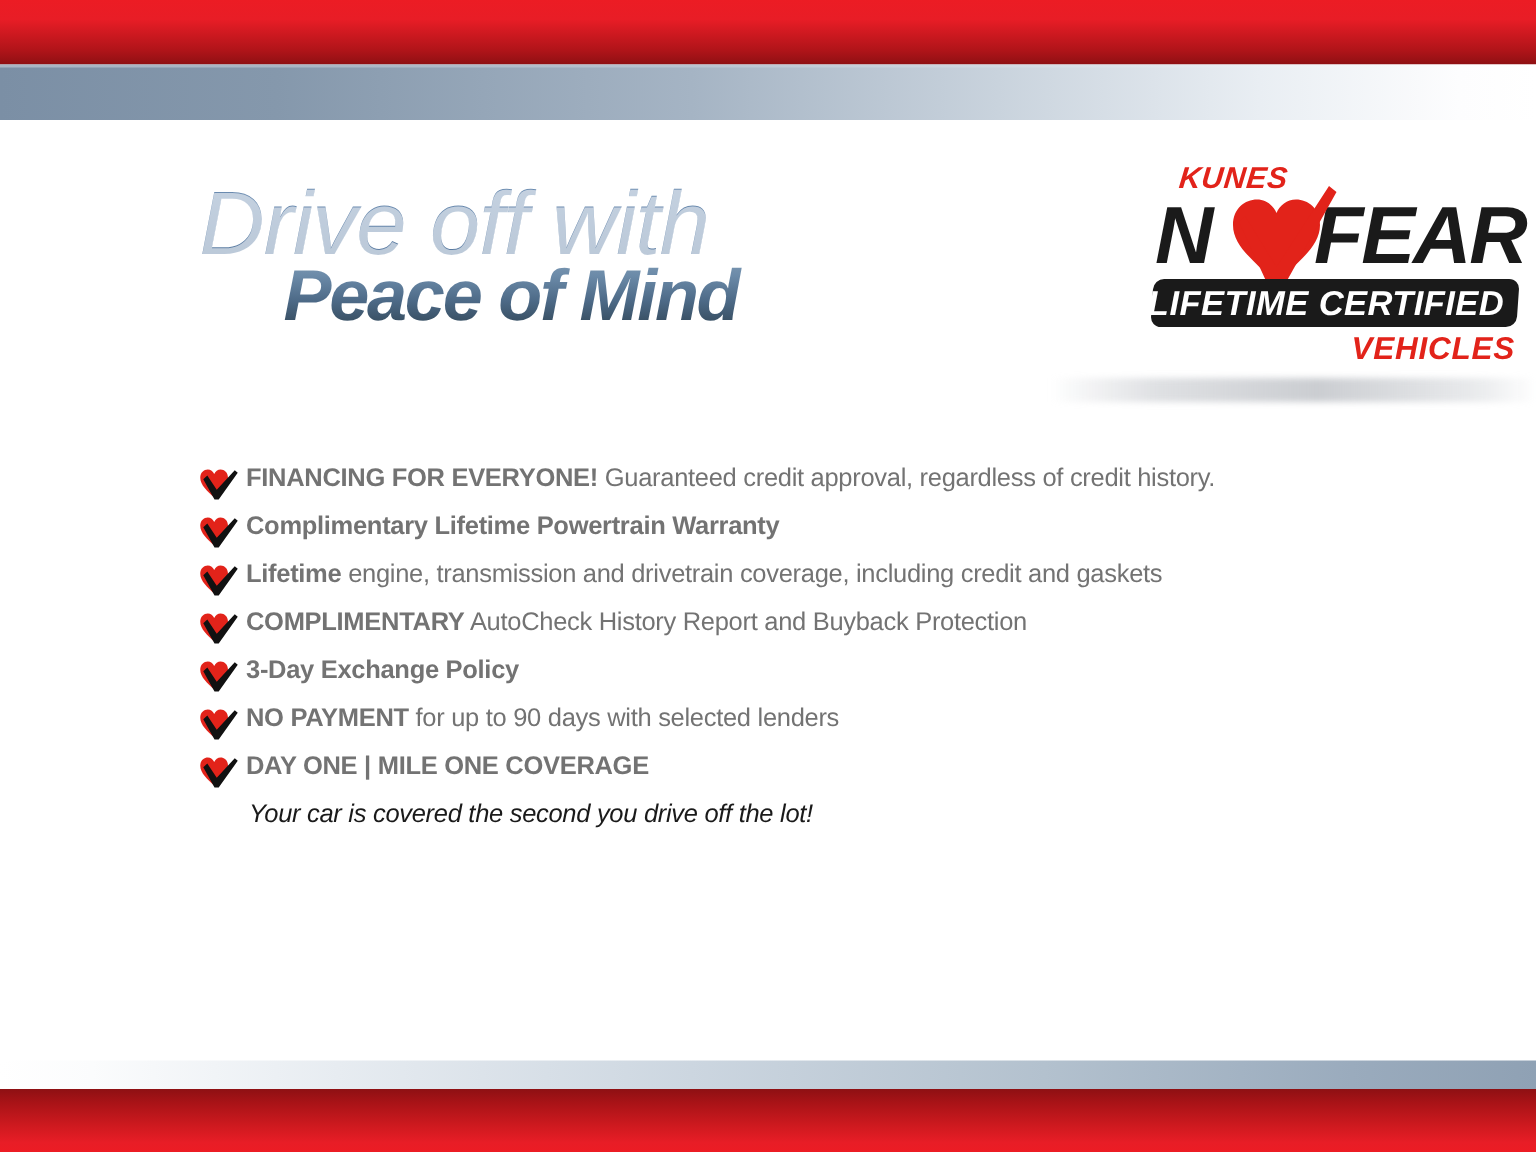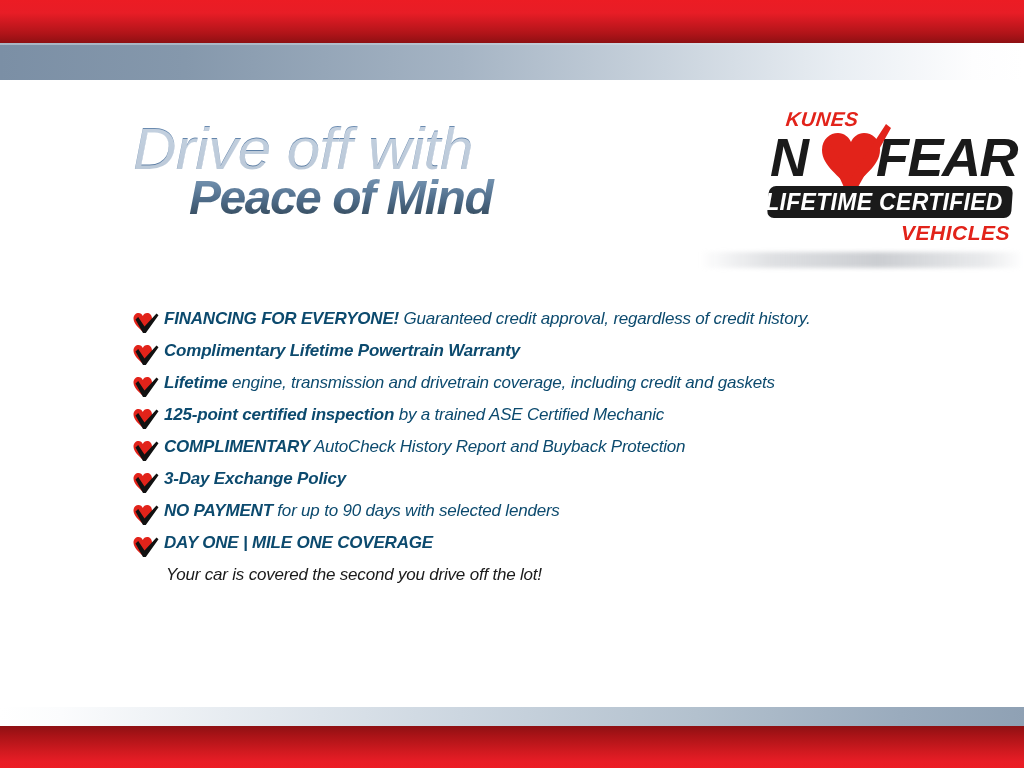--- a/index.html
+++ b/index.html
@@ -211,22 +211,21 @@
   }
   .bullet-icon {
     position: absolute;
     left: 0;
     top: 2px;
     width: 26px;
     height: 22px;
   }
   .bullet-text {
     font-size: 17px;
-    font-style: italic;
-    color: #0c4a6e;
+    color: #737373;
     line-height: 1.04;
     white-space: nowrap;
     letter-spacing: -0.2px;
   }
   .bullet-text b {
     font-weight: bold;
   }
   .bullet-sub {
     font-size: 17px;
     font-style: italic;
@@ -290,27 +289,20 @@
 
     <div class="bullet-row">
       <svg class="bullet-icon" viewBox="0 0 26 22">
         <path d="M9.5 19.5 C5.5 15.5, 0.5 11.5, 0.5 6.5 C0.5 3, 3 1, 5.5 1 C7.5 1, 9 2.2, 9.8 4 C10.6 2.2, 12.1 1, 14.1 1 C16.6 1, 19 3, 19 6.5 C19 11.5, 14 15.5, 10 19.5 Z" fill="#e2231a"></path>
         <path d="M2.5 7.5 L5.2 5 L11.5 14.5 L23.5 1.5 L25.5 3.2 L12.8 21 L10 21 Z" fill="#111111"></path>
       </svg>
       <div class="bullet-text"><b>Lifetime</b><span> engine, transmission and drivetrain coverage, including credit and gaskets</span></div>
     </div>
 
 
-    <div class="bullet-row">
-      <svg class="bullet-icon" viewBox="0 0 26 22">
-        <path d="M9.5 19.5 C5.5 15.5, 0.5 11.5, 0.5 6.5 C0.5 3, 3 1, 5.5 1 C7.5 1, 9 2.2, 9.8 4 C10.6 2.2, 12.1 1, 14.1 1 C16.6 1, 19 3, 19 6.5 C19 11.5, 14 15.5, 10 19.5 Z" fill="#e2231a"></path>
-        <path d="M2.5 7.5 L5.2 5 L11.5 14.5 L23.5 1.5 L25.5 3.2 L12.8 21 L10 21 Z" fill="#111111"></path>
-      </svg>
-      <div class="bullet-text"><b>125-point certified inspection</b><span> by a trained ASE Certified Mechanic</span></div>
-    </div>
 
     <div class="bullet-row">
       <svg class="bullet-icon" viewBox="0 0 26 22">
         <path d="M9.5 19.5 C5.5 15.5, 0.5 11.5, 0.5 6.5 C0.5 3, 3 1, 5.5 1 C7.5 1, 9 2.2, 9.8 4 C10.6 2.2, 12.1 1, 14.1 1 C16.6 1, 19 3, 19 6.5 C19 11.5, 14 15.5, 10 19.5 Z" fill="#e2231a"></path>
         <path d="M2.5 7.5 L5.2 5 L11.5 14.5 L23.5 1.5 L25.5 3.2 L12.8 21 L10 21 Z" fill="#111111"></path>
       </svg>
       <div class="bullet-text"><b>COMPLIMENTARY</b><span> AutoCheck History Report and Buyback Protection</span></div>
     </div>
 
     <div class="bullet-row">

